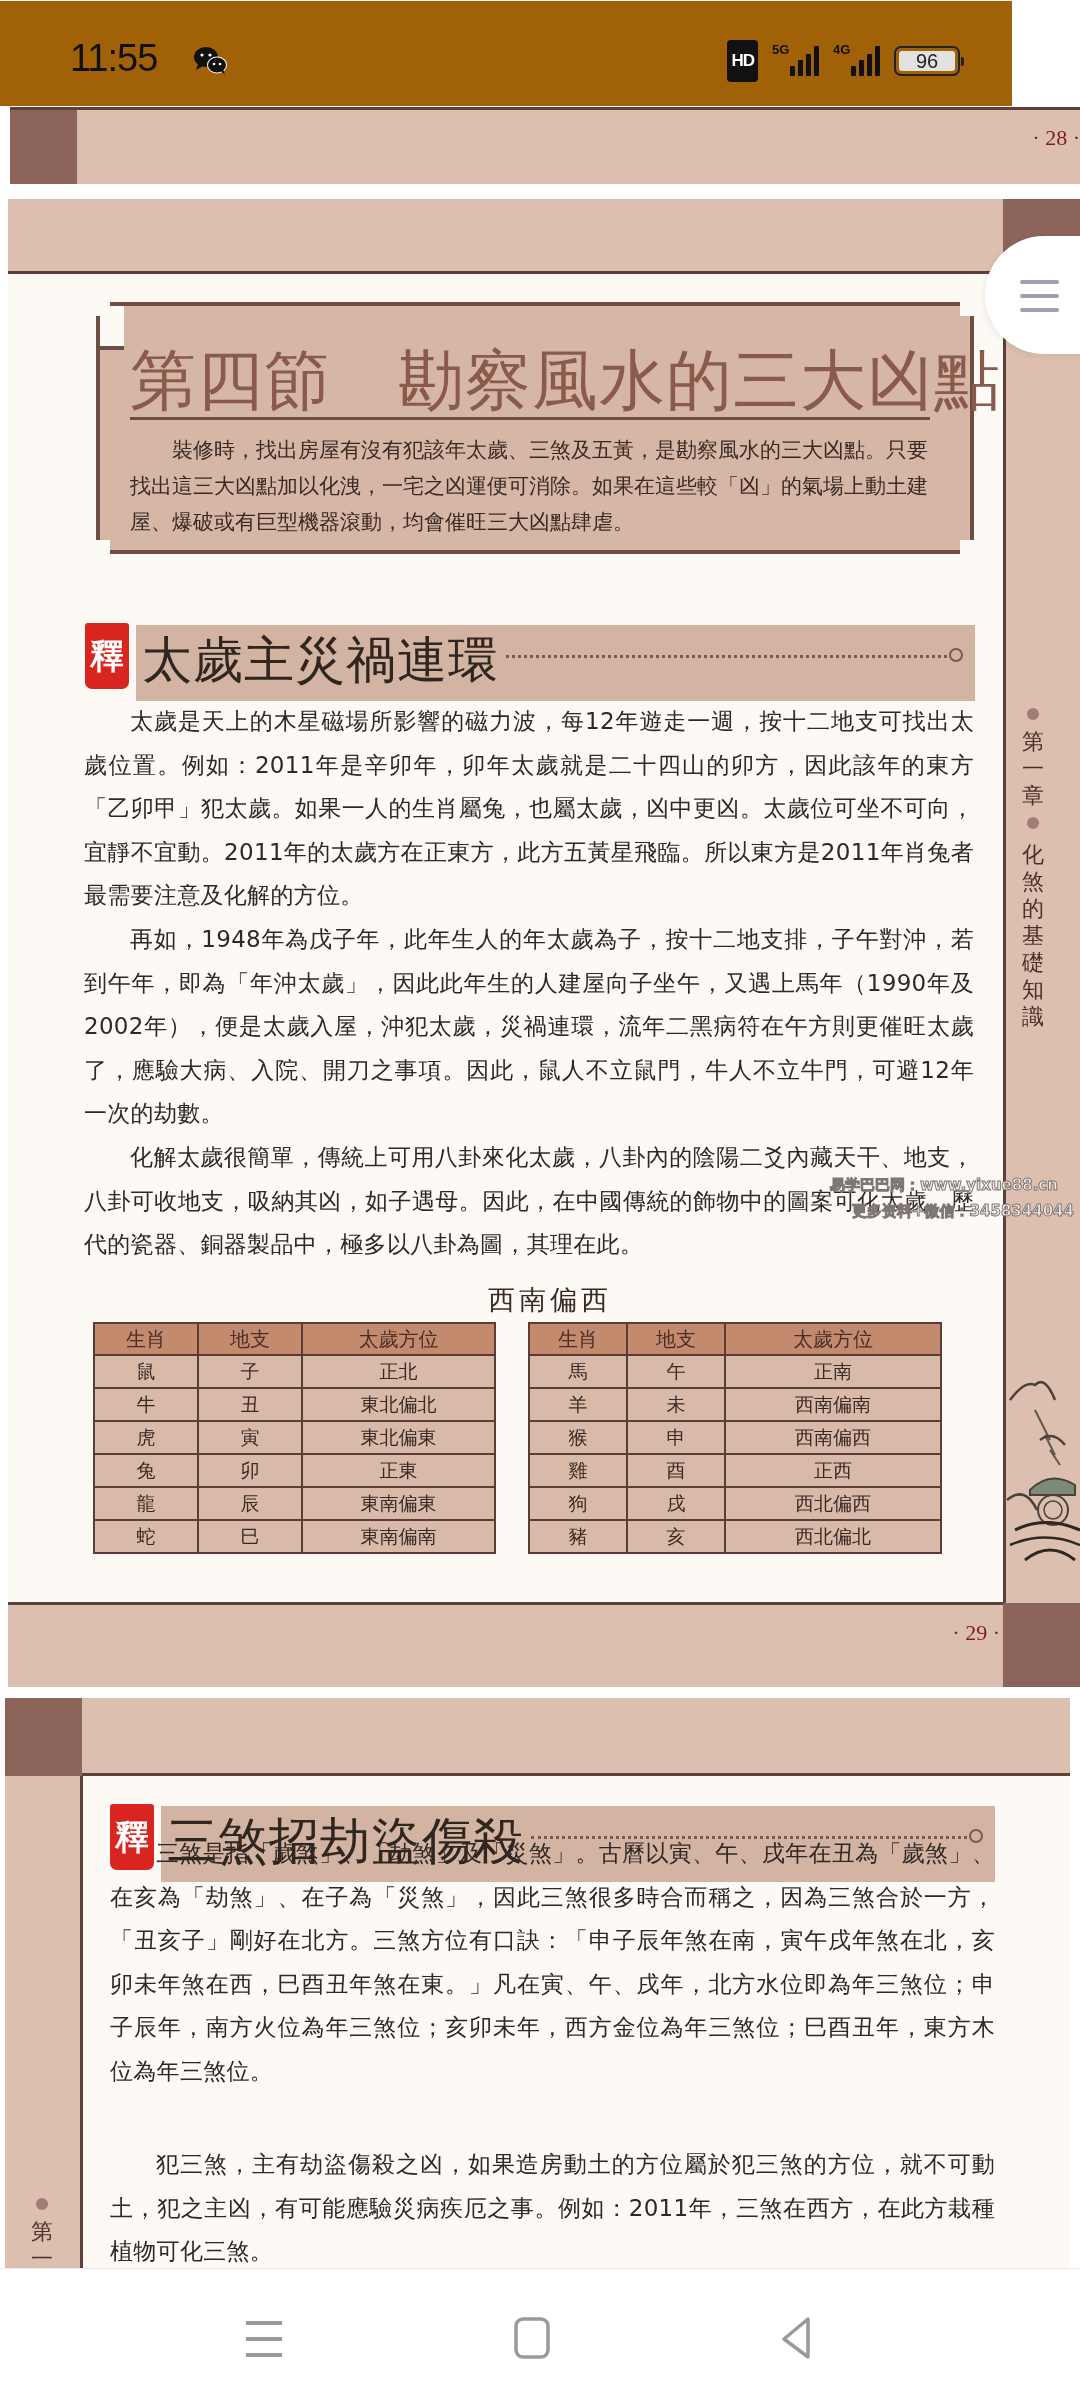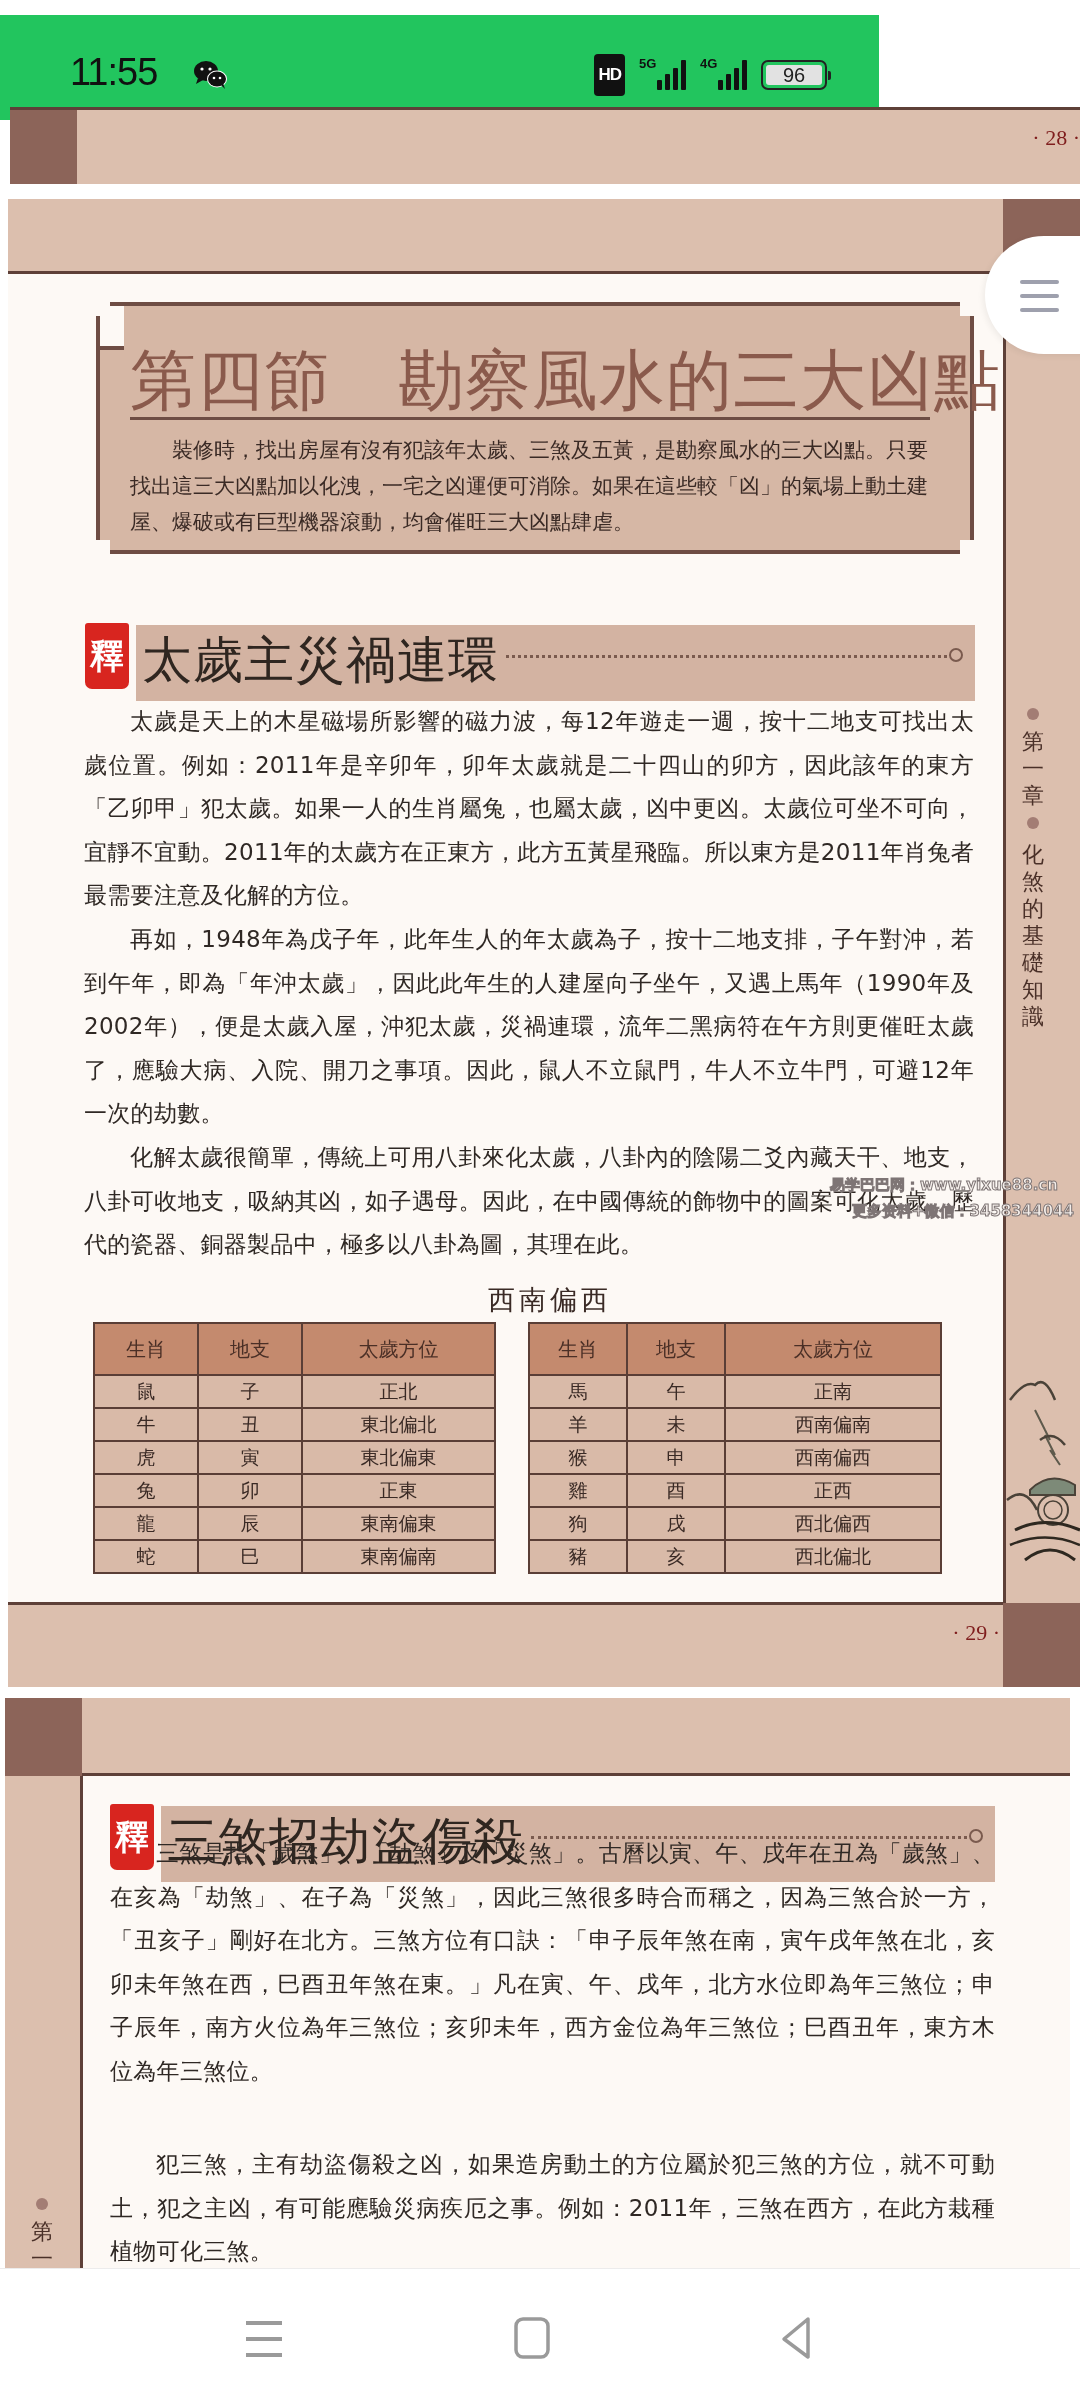--- a/index.html
+++ b/index.html
@@ -1,20 +1,20 @@
 <!DOCTYPE html>
 <html><head>
 <meta charset="utf-8">
 <style>
   * { box-sizing: border-box; margin: 0; padding: 0; }
   html, body { width: 1080px; height: 2400px; background: #ffffff; overflow: hidden; }
   body { position: relative; font-family: "DejaVu Sans", "Liberation Sans", sans-serif; color: #3a2f2a; }
 
   
-  .status-bar { position: absolute; left: 0; top: 15px; width: 879px; height: 105px; background: #22c55e; }
+  .status-bar { position: absolute; left: 0; top: 1px; width: 1012px; height: 105px; background: #a16207; }
   .status-time { position: absolute; left: 70px; top: 36px; font-family: "Liberation Sans", sans-serif; font-size: 38px; color: #111; letter-spacing: -1px; }
   .wechat-icon { position: absolute; left: 192px; top: 44px; width: 36px; height: 32px; }
   .status-right { position: absolute; right: 52px; top: 40px; height: 40px; display: flex; align-items: center; gap: 14px; }
   .hd-badge { background: #111; color: #fff; font-family: "Liberation Sans", sans-serif; font-size: 17px; font-weight: bold; padding: 11px 4px; border-radius: 4px; letter-spacing: -1px; }
   .sig { display: flex; align-items: flex-end; gap: 3px; height: 30px; position: relative; padding-left: 18px; }
   .sig .lbl { position: absolute; left: 0; top: -4px; font-size: 13px; font-weight: bold; color: #111; font-family: "Liberation Sans", sans-serif; }
   .sig .bar { width: 5px; background: #111; border-radius: 1px; }
   .battery { width: 66px; height: 30px; border: 2.5px solid #222; border-radius: 7px; position: relative; display: flex; align-items: center; justify-content: center; }
   .battery::after { content: ""; position: absolute; right: -6px; top: 9px; width: 3px; height: 9px; background: #222; border-radius: 0 2px 2px 0; }
   .battery .fill { position: absolute; left: 3px; top: 3px; bottom: 3px; right: 3px; background: #e2e2e2; border-radius: 3px; }
@@ -47,21 +47,21 @@
   .para { position: absolute; font-size: 23px; line-height: 43.5px; color: #2f2824; text-align: justify; text-indent: 2em; letter-spacing: 0.3px; }
 
   
   .chapter-label { position: absolute; width: 36px; font-size: 22px; line-height: 27px; color: #4a3028; text-align: center; }
   .chapter-label .dot { display: block; width: 12px; height: 12px; border-radius: 50%; background: #a37d74; margin: 8px auto 8px; }
 
   
   .tbl-caption { position: absolute; left: 0; width: 1080px; top: 1282px; text-align: center; font-family: "DejaVu Serif", serif; font-size: 27px; color: #3a2a25; letter-spacing: 4px; padding-left: 20px; }
   table.zodiac { position: absolute; border-collapse: collapse; background: #d9baa8; }
   table.zodiac th, table.zodiac td { border: 2px solid #5a3e36; text-align: center; font-weight: normal; }
-  table.zodiac th { background: #c48a6e; height: 52px; font-size: 20px; color: #4a2f26; }
+  table.zodiac th { background: #c48a6e; height: 32px; font-size: 20px; color: #4a2f26; }
   table.zodiac td { height: 33px; font-size: 19px; color: #3a2a25; }
 
   
   .watermark { position: absolute; left: 830px; font-family: "DejaVu Sans", sans-serif; font-size: 15px; font-weight: bold; color: #f4eeea; -webkit-text-stroke: 1px #7e7575; white-space: nowrap; }
 
   
   .float-menu { position: absolute; left: 985px; top: 236px; width: 110px; height: 118px; background: #fff; border-radius: 59px 0 0 59px; box-shadow: -2px 2px 6px rgba(0,0,0,0.06); }
   .float-menu i { position: absolute; left: 35px; width: 39px; height: 4px; background: #9ea0ad; border-radius: 2px; }
 
   

